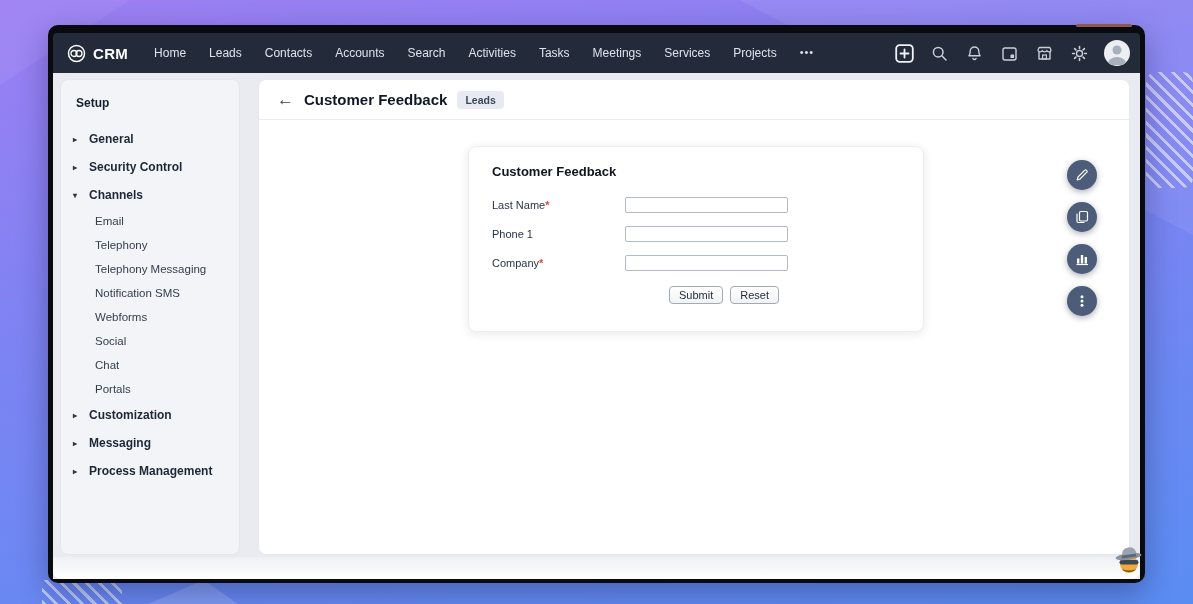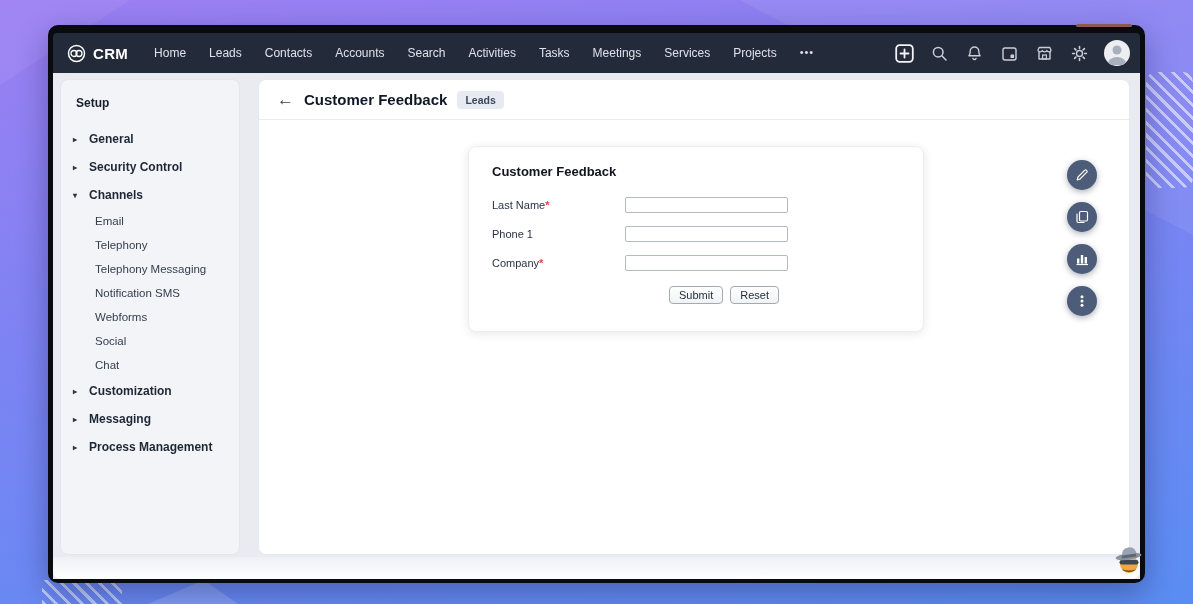--- a/index.html
+++ b/index.html
@@ -191,20 +191,21 @@
           <span class="tree-arrow">▾</span>
           <span>Channels</span>
         </div>
         <div class="tree-child">Email</div>
         <div class="tree-child">Telephony</div>
         <div class="tree-child">Telephony Messaging</div>
         <div class="tree-child">Notification SMS</div>
         <div class="tree-child">Webforms</div>
         <div class="tree-child">Social</div>
         <div class="tree-child">Chat</div>
+        <div class="tree-child">Portals</div>
         <div class="tree-top">
           <span class="tree-arrow">▸</span>
           <span>Customization</span>
         </div>
         <div class="tree-top">
           <span class="tree-arrow">▸</span>
           <span>Messaging</span>
         </div>
         <div class="tree-top">
           <span class="tree-arrow">▸</span>

